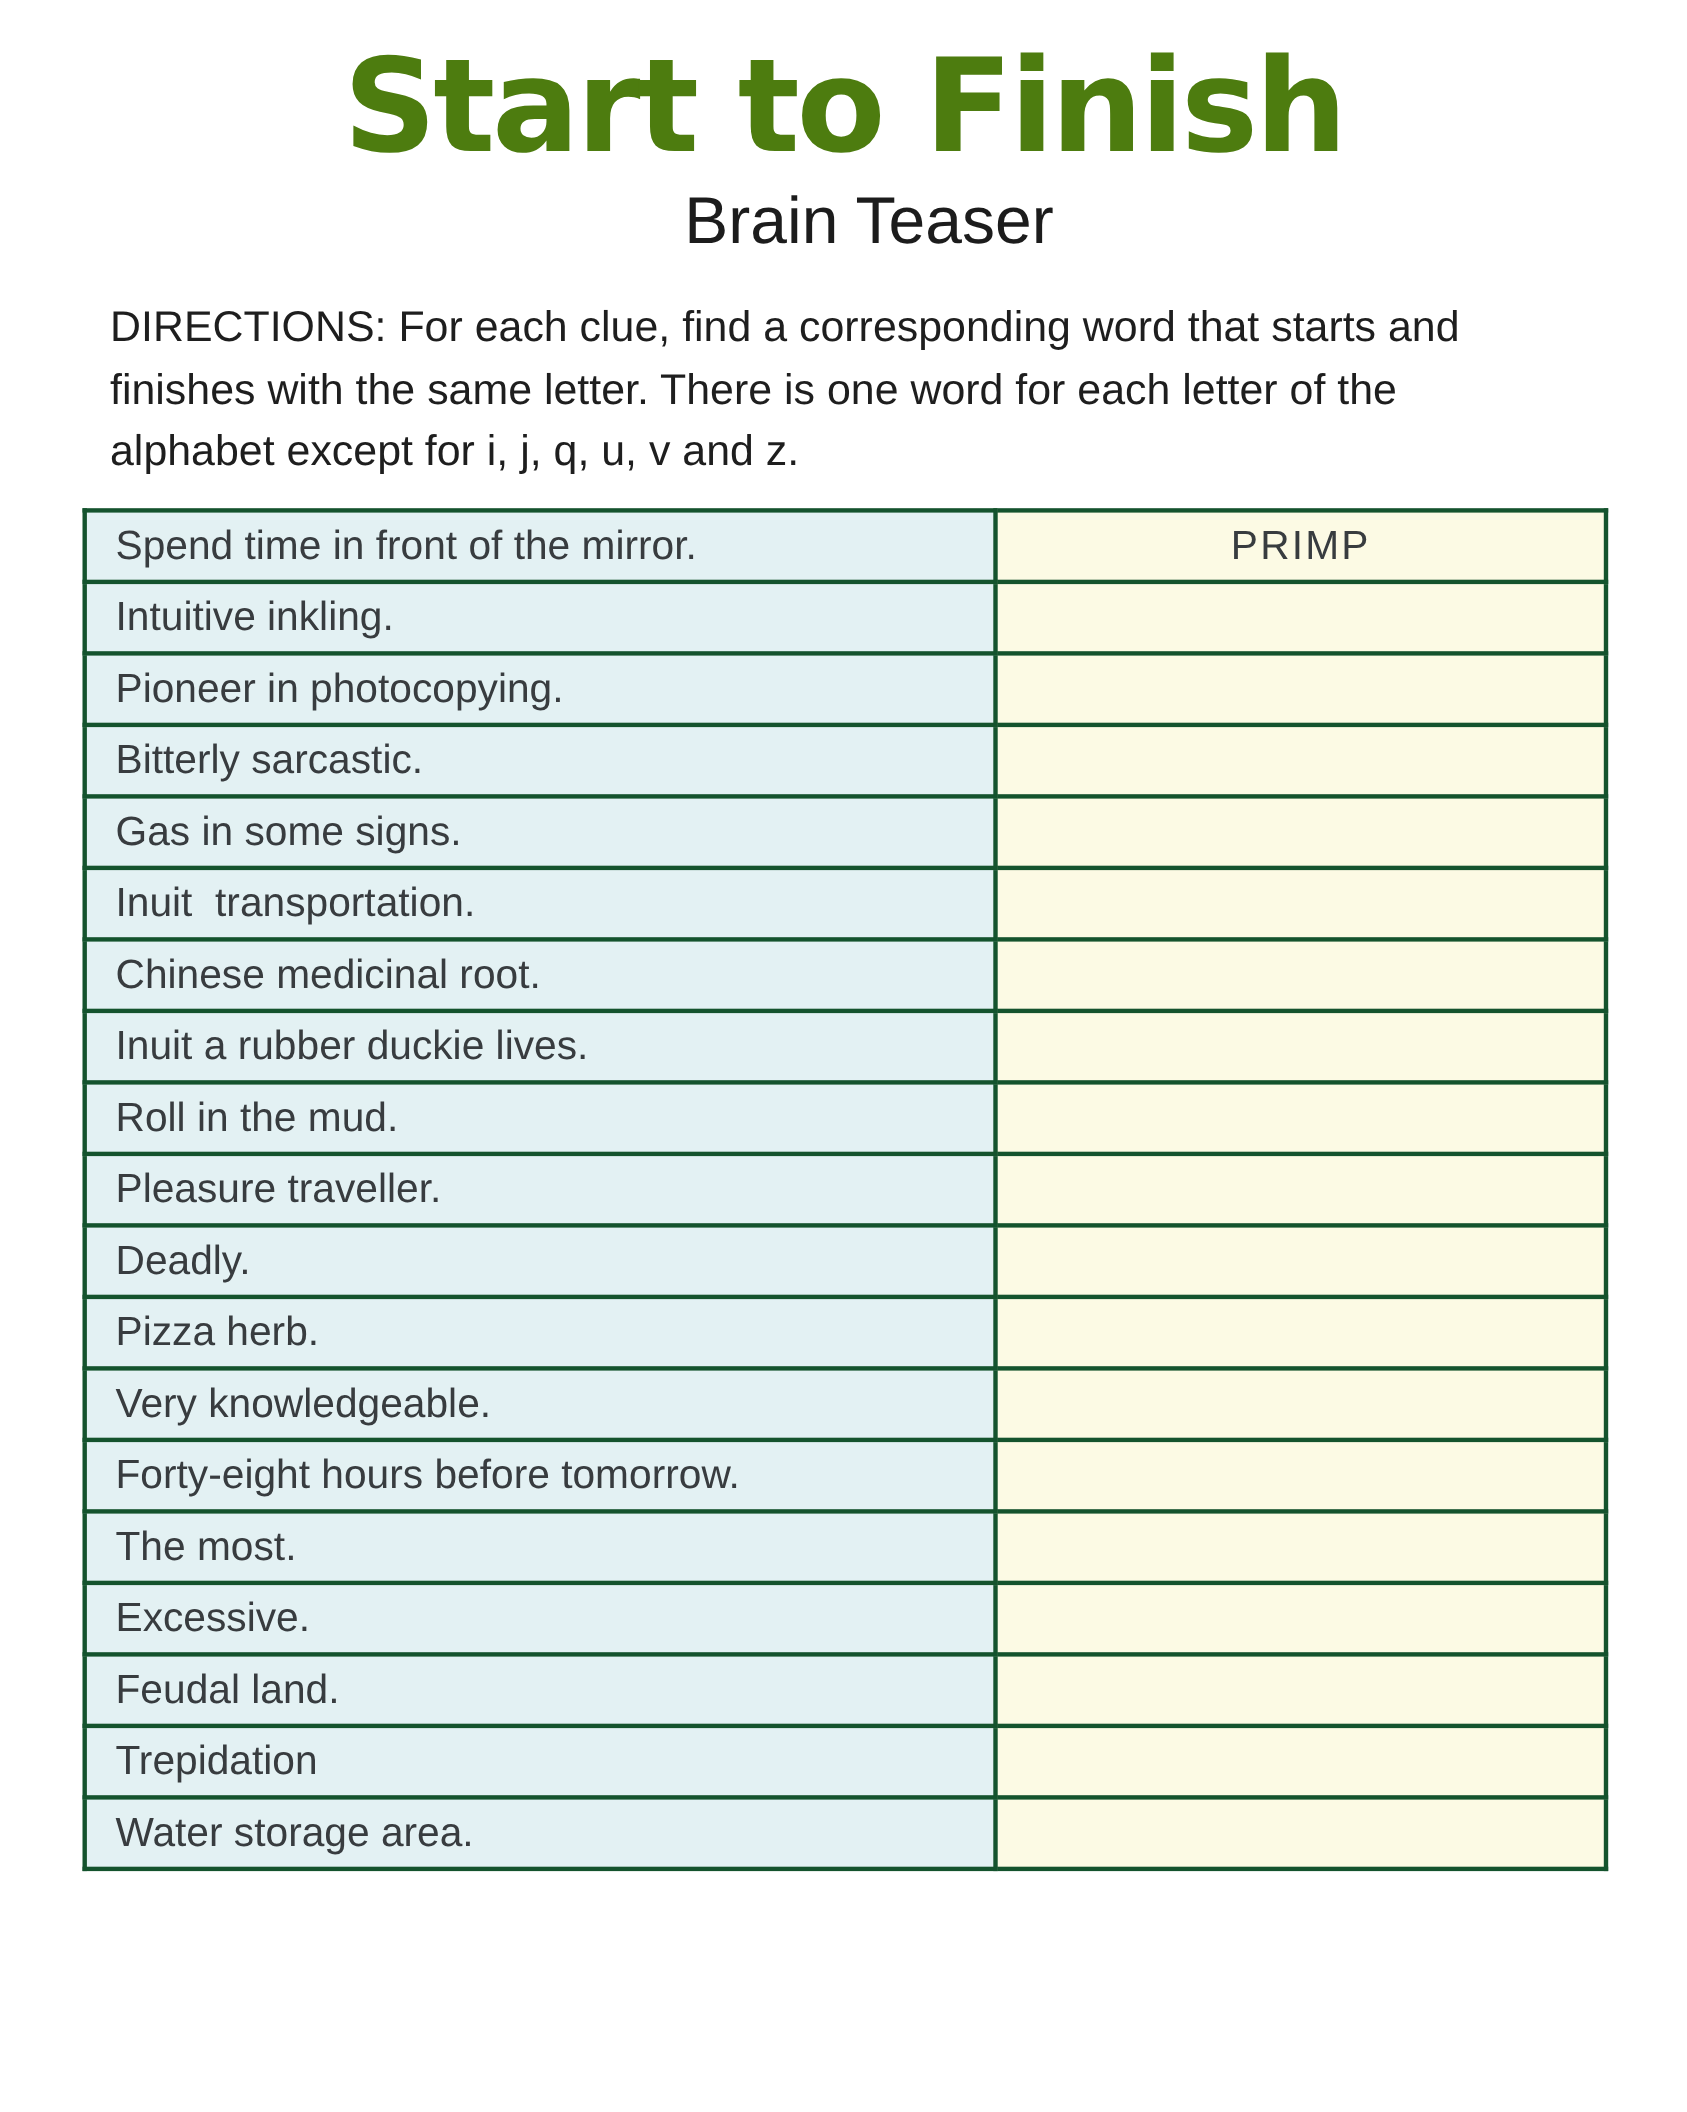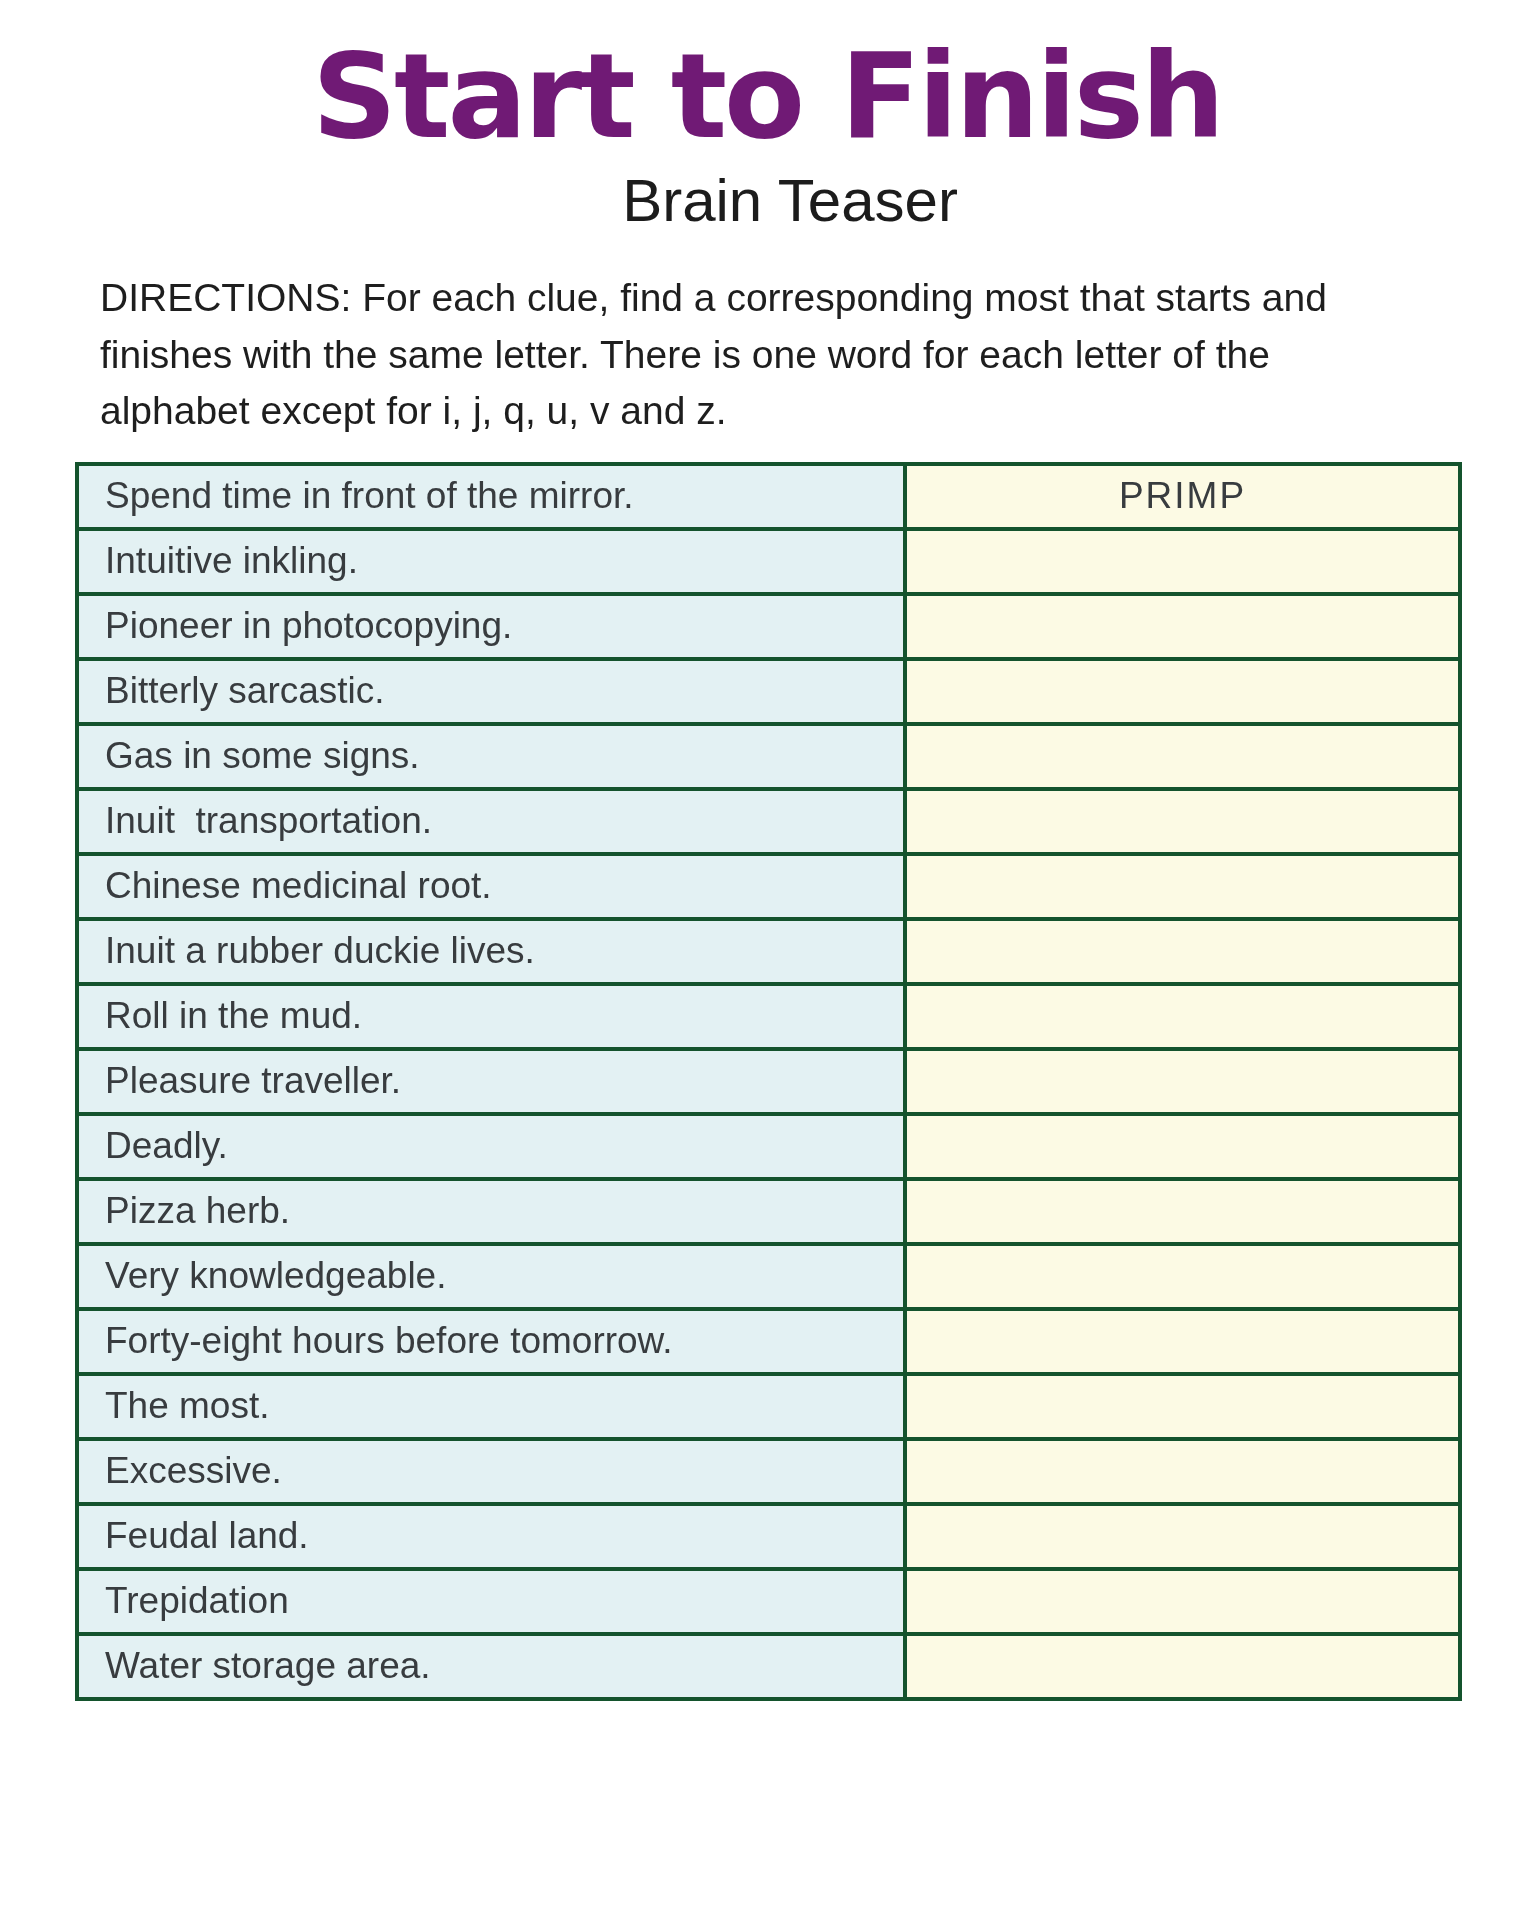--- a/index.html
+++ b/index.html
@@ -16,21 +16,21 @@
     overflow: hidden;
   }
   .title {
     margin-top: 30px;
     text-align: center;
     font-family: "DejaVu Sans", sans-serif;
     font-weight: bold;
     font-size: 118px;
     line-height: 1.12;
     letter-spacing: -3px;
-    color: #701a75;
+    color: #4d7c0f;
   }
   .subtitle {
     margin-top: 6px;
     text-align: center;
     font-size: 60px;
     line-height: 1.1;
     color: #1c1c1c;
     margin-left: 46px;
   }
   .directions {
@@ -69,21 +69,21 @@
 </head>
 <body>
 
 <div class="page">
 
   <div class="title">Start to Finish</div>
 
   <div class="subtitle">Brain Teaser</div>
 
   <div class="directions">
-    <div>DIRECTIONS: For each clue, find a corresponding most that starts and</div>
+    <div>DIRECTIONS: For each clue, find a corresponding word that starts and</div>
     <div>finishes with the same letter. There is one word for each letter of the</div>
     <div>alphabet except for i, j, q, u, v and z.</div>
   </div>
 
   <table class="puzzle">
     <tbody id="puzzle-rows">
         <tr>
           <td class="clue-cell">Spend time in front of the mirror.</td>
           <td class="answer-cell">PRIMP</td>
         </tr>

